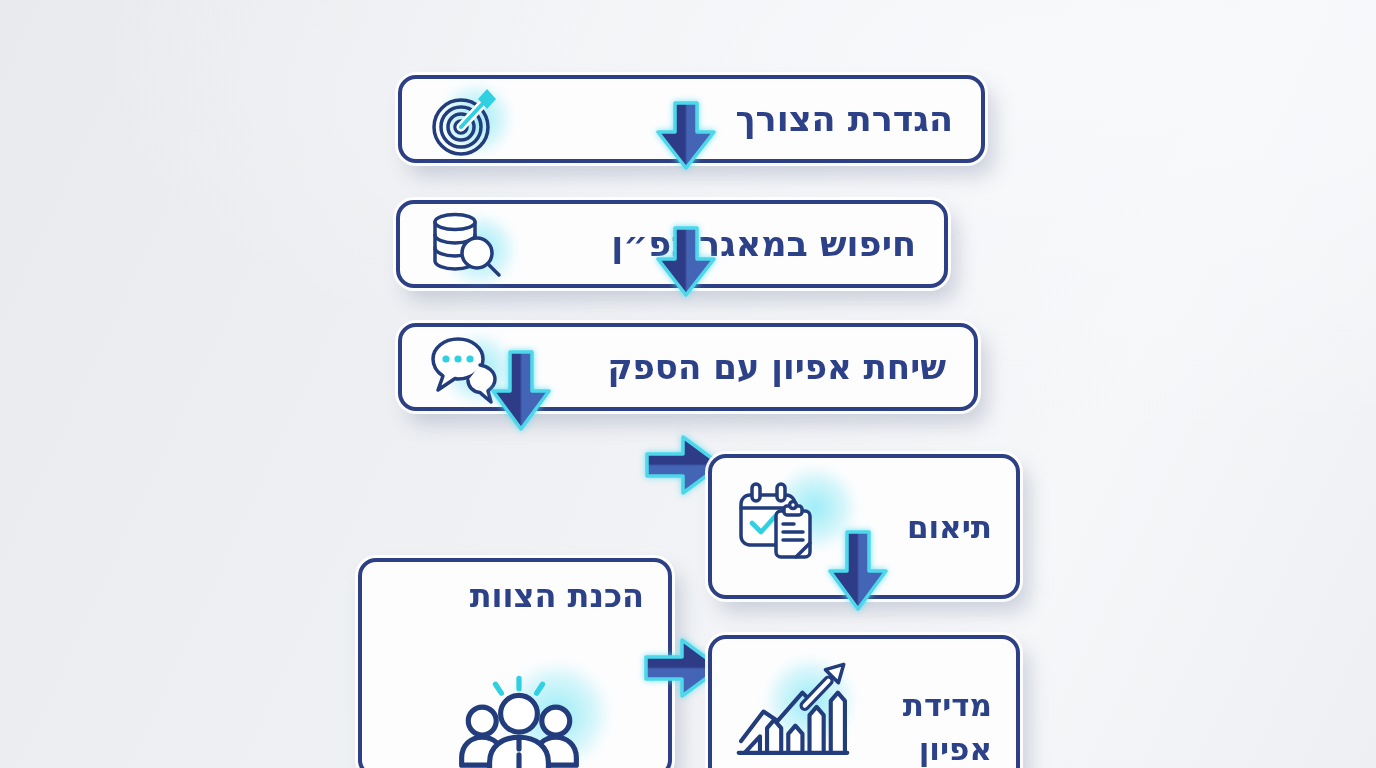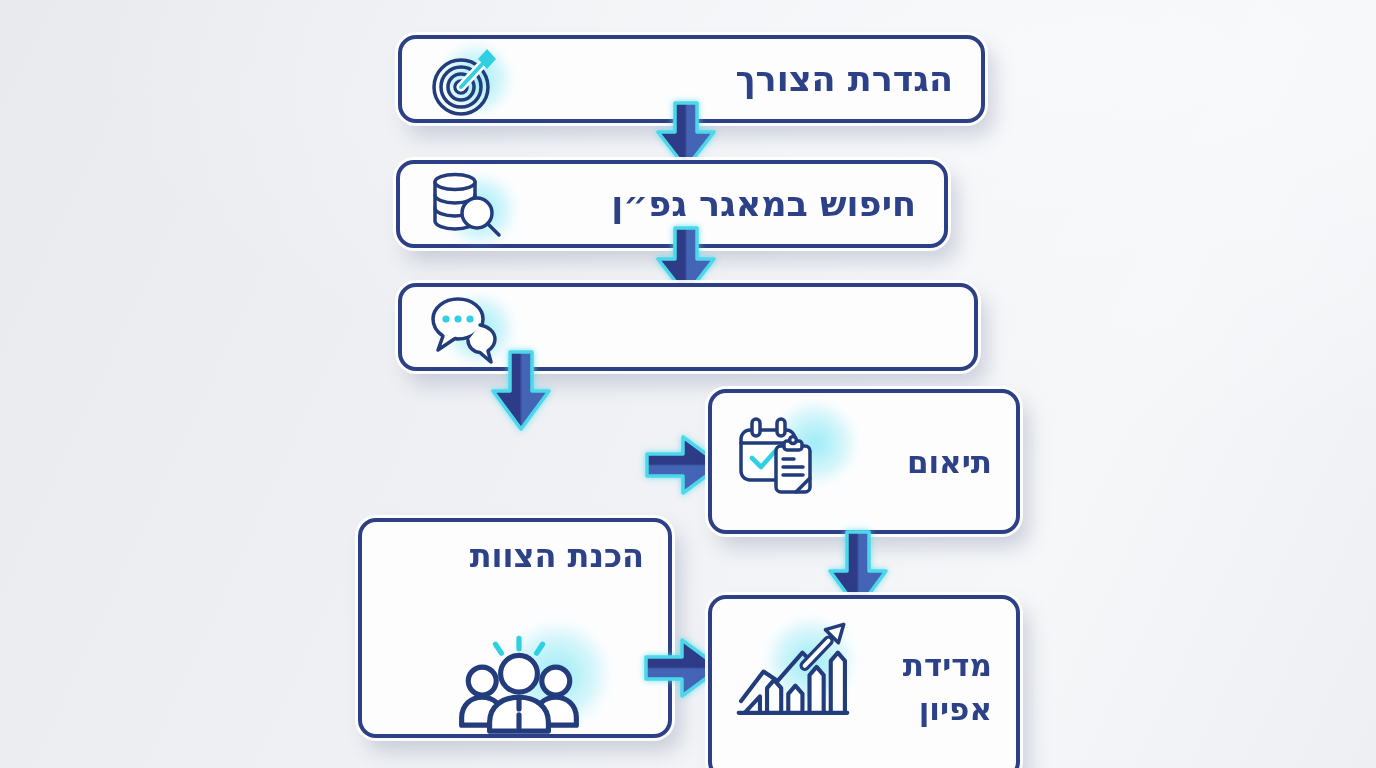--- a/index.html
+++ b/index.html
@@ -8,20 +8,21 @@
     font-family:"DejaVu Sans",sans-serif;
     background:linear-gradient(115deg,#e7e9ee 0%,#f2f3f6 38%,#f7f8fa 62%,#ecEEf2 100%);
   }
   .stage{position:relative;width:1376px;height:768px;
     background:radial-gradient(130% 90% at 78% 8%, #f8f9fb 0%, rgba(248,249,251,0) 55%),
                linear-gradient(115deg,#e8eaee 0%,#eff1f4 45%,#f6f7f9 75%,#edeff3 100%);}
   .node{
     position:absolute;background:#fdfdfe;border:4px solid #2e4085;border-radius:18px;
     box-shadow:0 0 0 3px rgba(255,255,255,.92), 9px 13px 20px rgba(84,95,135,.25);
     box-sizing:border-box;
+    margin-top:40px;
   }
   .label{
     position:absolute;direction:rtl;text-align:right;color:#2c4187;font-weight:bold;
     letter-spacing:0;
   }
   .label-wide{right:28px;top:50%;transform:translateY(-50%);font-size:35px;white-space:nowrap;}
   .label-two{right:24px;top:50%;transform:translateY(-50%);font-size:31px;line-height:1.45;white-space:nowrap;}
   .label-top{right:24px;top:12px;font-size:32px;line-height:1.42;white-space:nowrap;}
   .iconwrap{position:absolute;}
   .glow{position:absolute;border-radius:50%;
@@ -102,35 +103,36 @@
     <span class="glow" style="left:40px;top:6px;width:74px;height:72px"></span>
     <div class="iconwrap" style="left:26px;top:6px">
       <svg width="80" height="76" viewBox="0 0 80 76">
         <path class="navyfill" d="M30,6 C16,6 5,15 5,26 C5,33 9,39 15,43 L10,57 L27,45.5 C28,45.8 29,46 30,46 C44,46 55,37 55,26 C55,15 44,6 30,6 Z" stroke-width="3.4"></path>
         <circle cx="18" cy="26" r="3.6" fill="#2fd0e2"></circle>
         <circle cx="30" cy="26" r="3.6" fill="#2fd0e2"></circle>
         <circle cx="42" cy="26" r="3.6" fill="#2fd0e2"></circle>
         <path class="navyfill" d="M52,32 C60,33 67,39 67,46 C67,51 64,55 60,58 L63,69 L52,59.6 C45,58.8 40,53.5 40,47.5" stroke-width="3.4"></path>
       </svg>
     </div>
+    <div class="label label-wide" style="font-size:34px">שיחת אפיון עם הספק</div>
   </div>
 
   <div class="arrow" style="left:489px;top:350px">
     <svg width="64" height="82" viewBox="0 0 64 82">
       <polygon points="21,2 43,2 43,41 60,41 32,79 4,41 21,41" fill="url(#gradDown)" stroke="#4dd7ea" stroke-width="3.5" stroke-linejoin="round"></polygon>
     </svg>
   </div>
 
   <div class="arrow" style="left:645px;top:433px">
     <svg width="80" height="64" viewBox="0 0 80 64">
       <polygon points="2,21 38,21 38,4 76,32 38,60 38,43 2,43" fill="url(#gradRight)" stroke="#4dd7ea" stroke-width="3.5" stroke-linejoin="round"></polygon>
     </svg>
   </div>
 
-  <div class="node" style="left:708px;top:389px;width:312px;height:145px">
+  <div class="node" style="left:708px;top:414px;width:312px;height:145px">
     <span class="glow" style="left:60px;top:8px;width:86px;height:84px"></span>
     <div class="iconwrap" style="left:22px;top:18px">
       <svg width="104" height="100" viewBox="0 0 104 100">
         <rect class="navyfill" x="7" y="19" width="54" height="50" rx="9" stroke-width="4"></rect>
         <path class="navy" d="M7,32 H61" stroke-width="4"></path>
         <rect class="navyfill" x="18" y="8" width="8" height="17" rx="4" stroke-width="3.4"></rect>
         <rect class="navyfill" x="43" y="8" width="8" height="17" rx="4" stroke-width="3.4"></rect>
         <path class="cyan" d="M18,47 L27,56 L44,37" stroke-width="4.6"></path>
         <rect class="navyfill" x="42" y="35" width="34" height="46" rx="5" stroke-width="3.4"></rect>
         <rect class="navyfill" x="50" y="30" width="18" height="9" rx="3" stroke-width="3"></rect>

